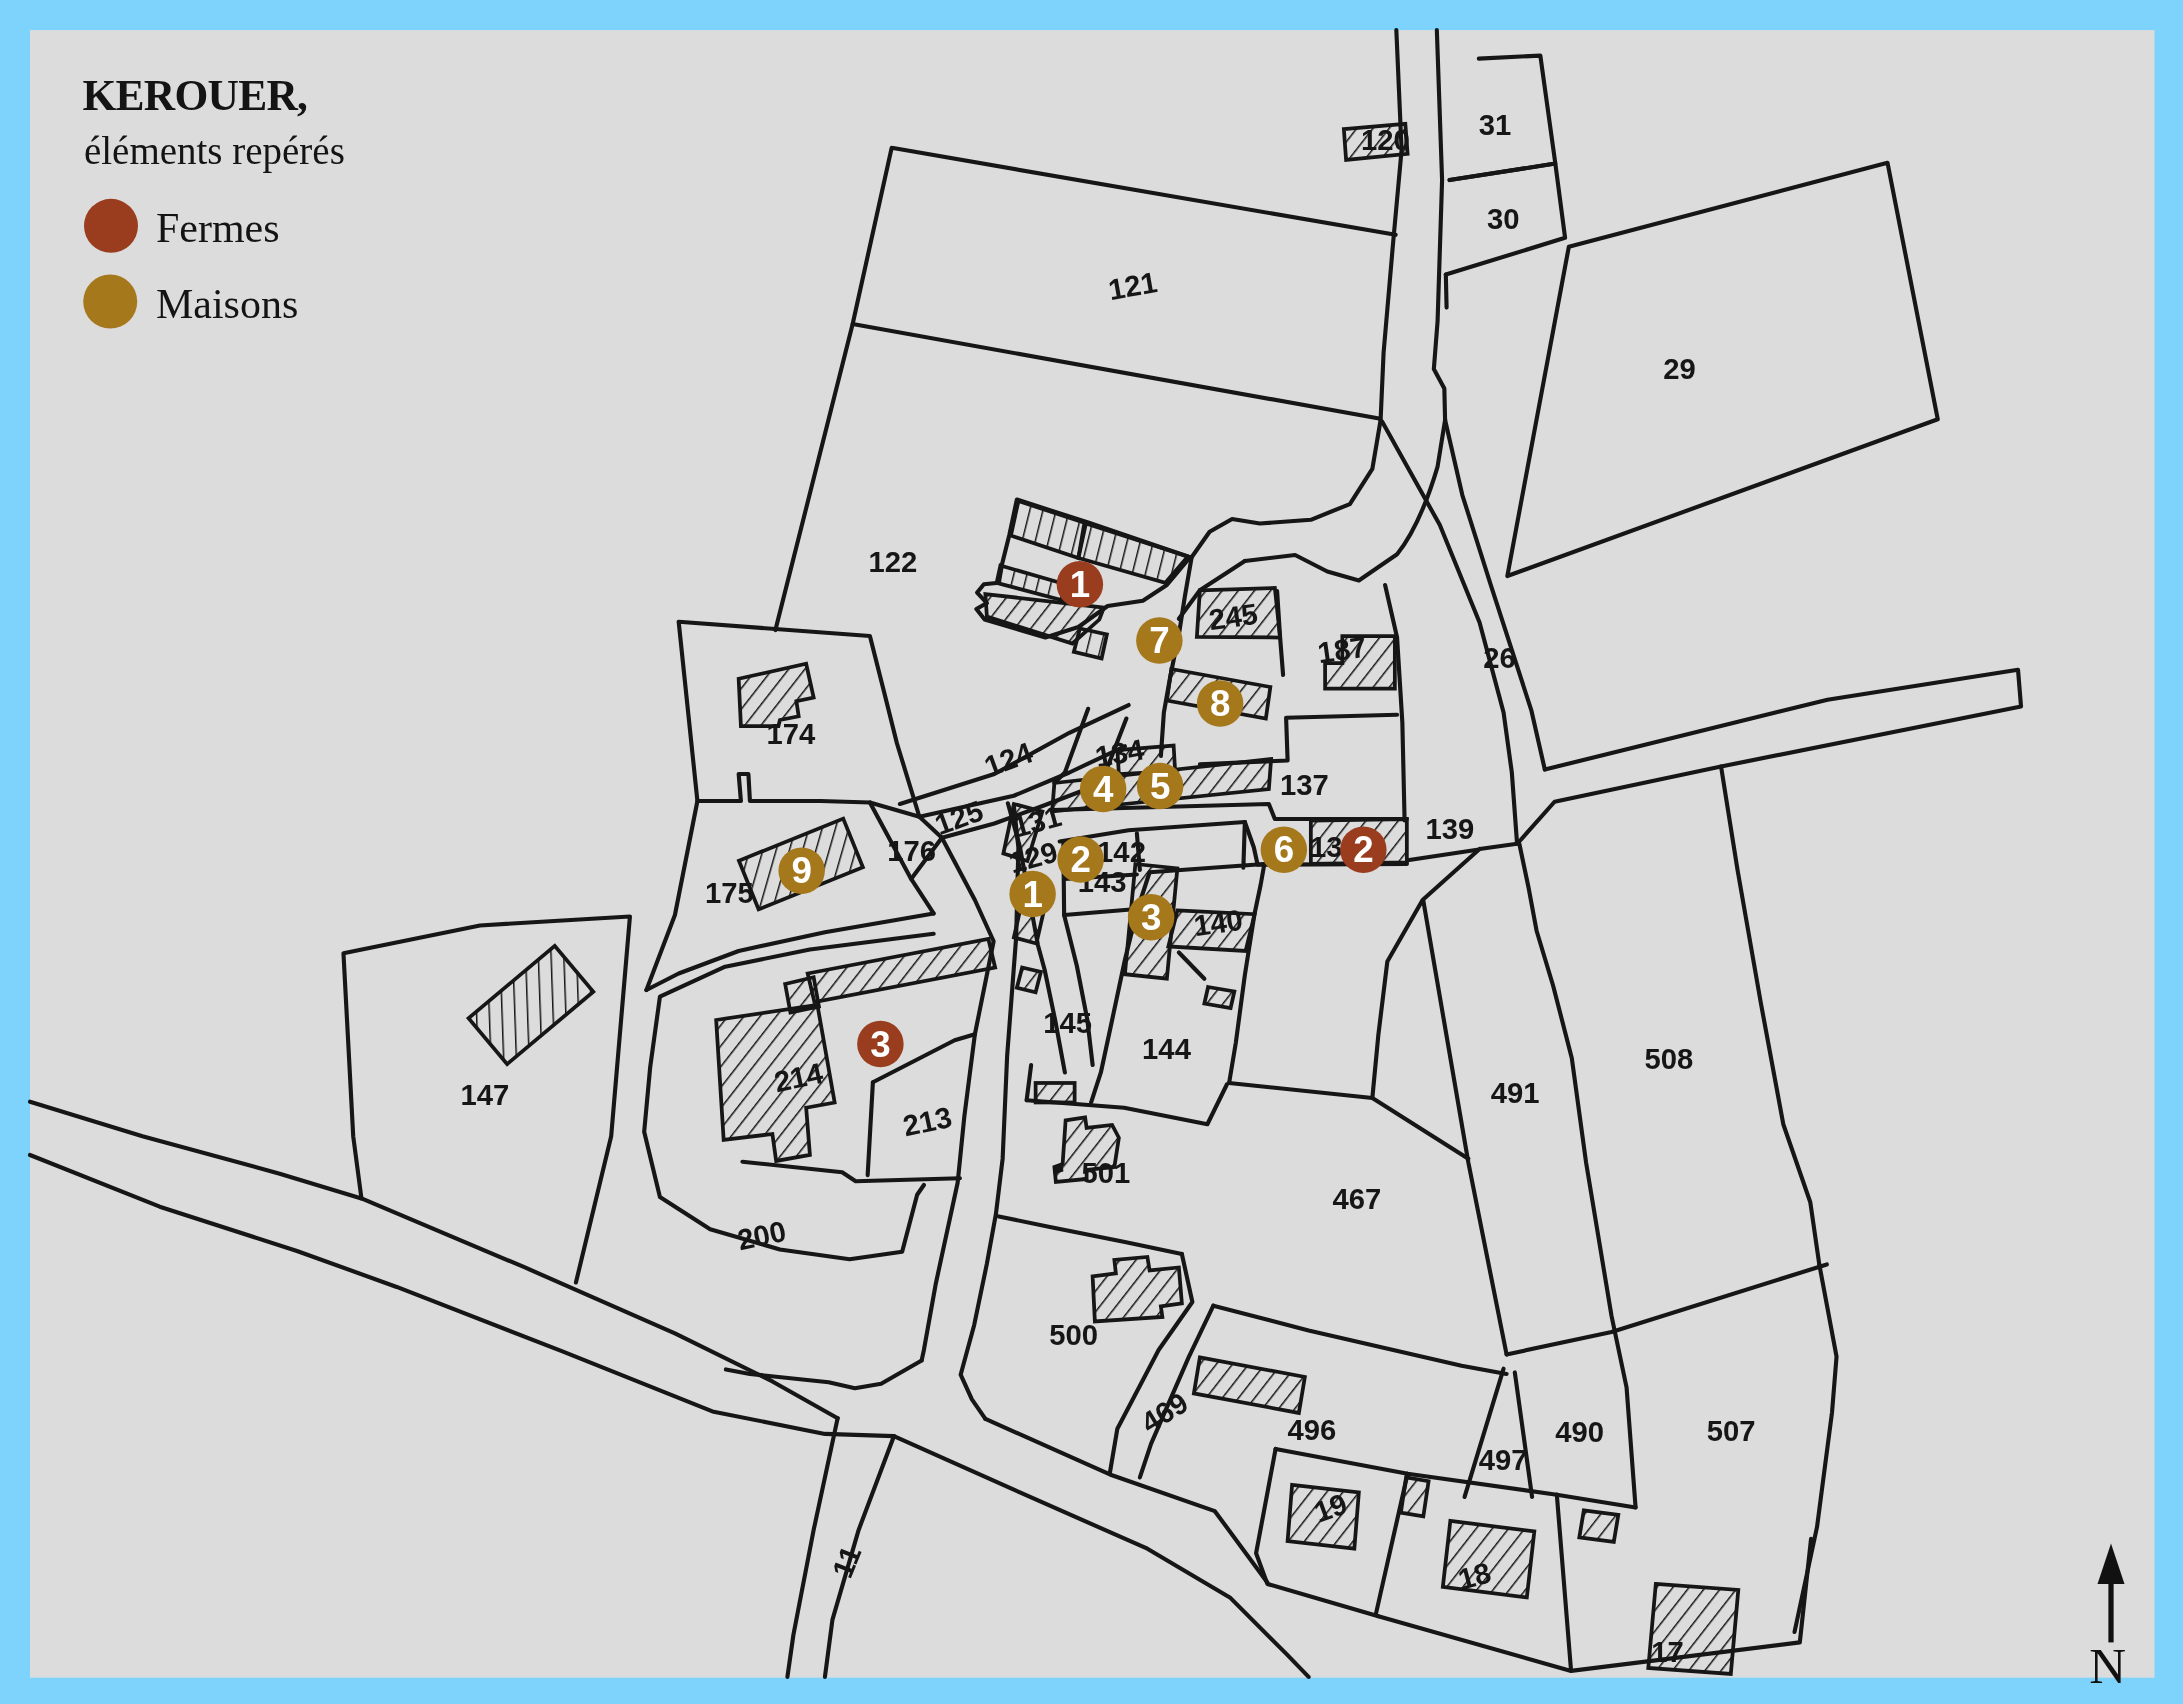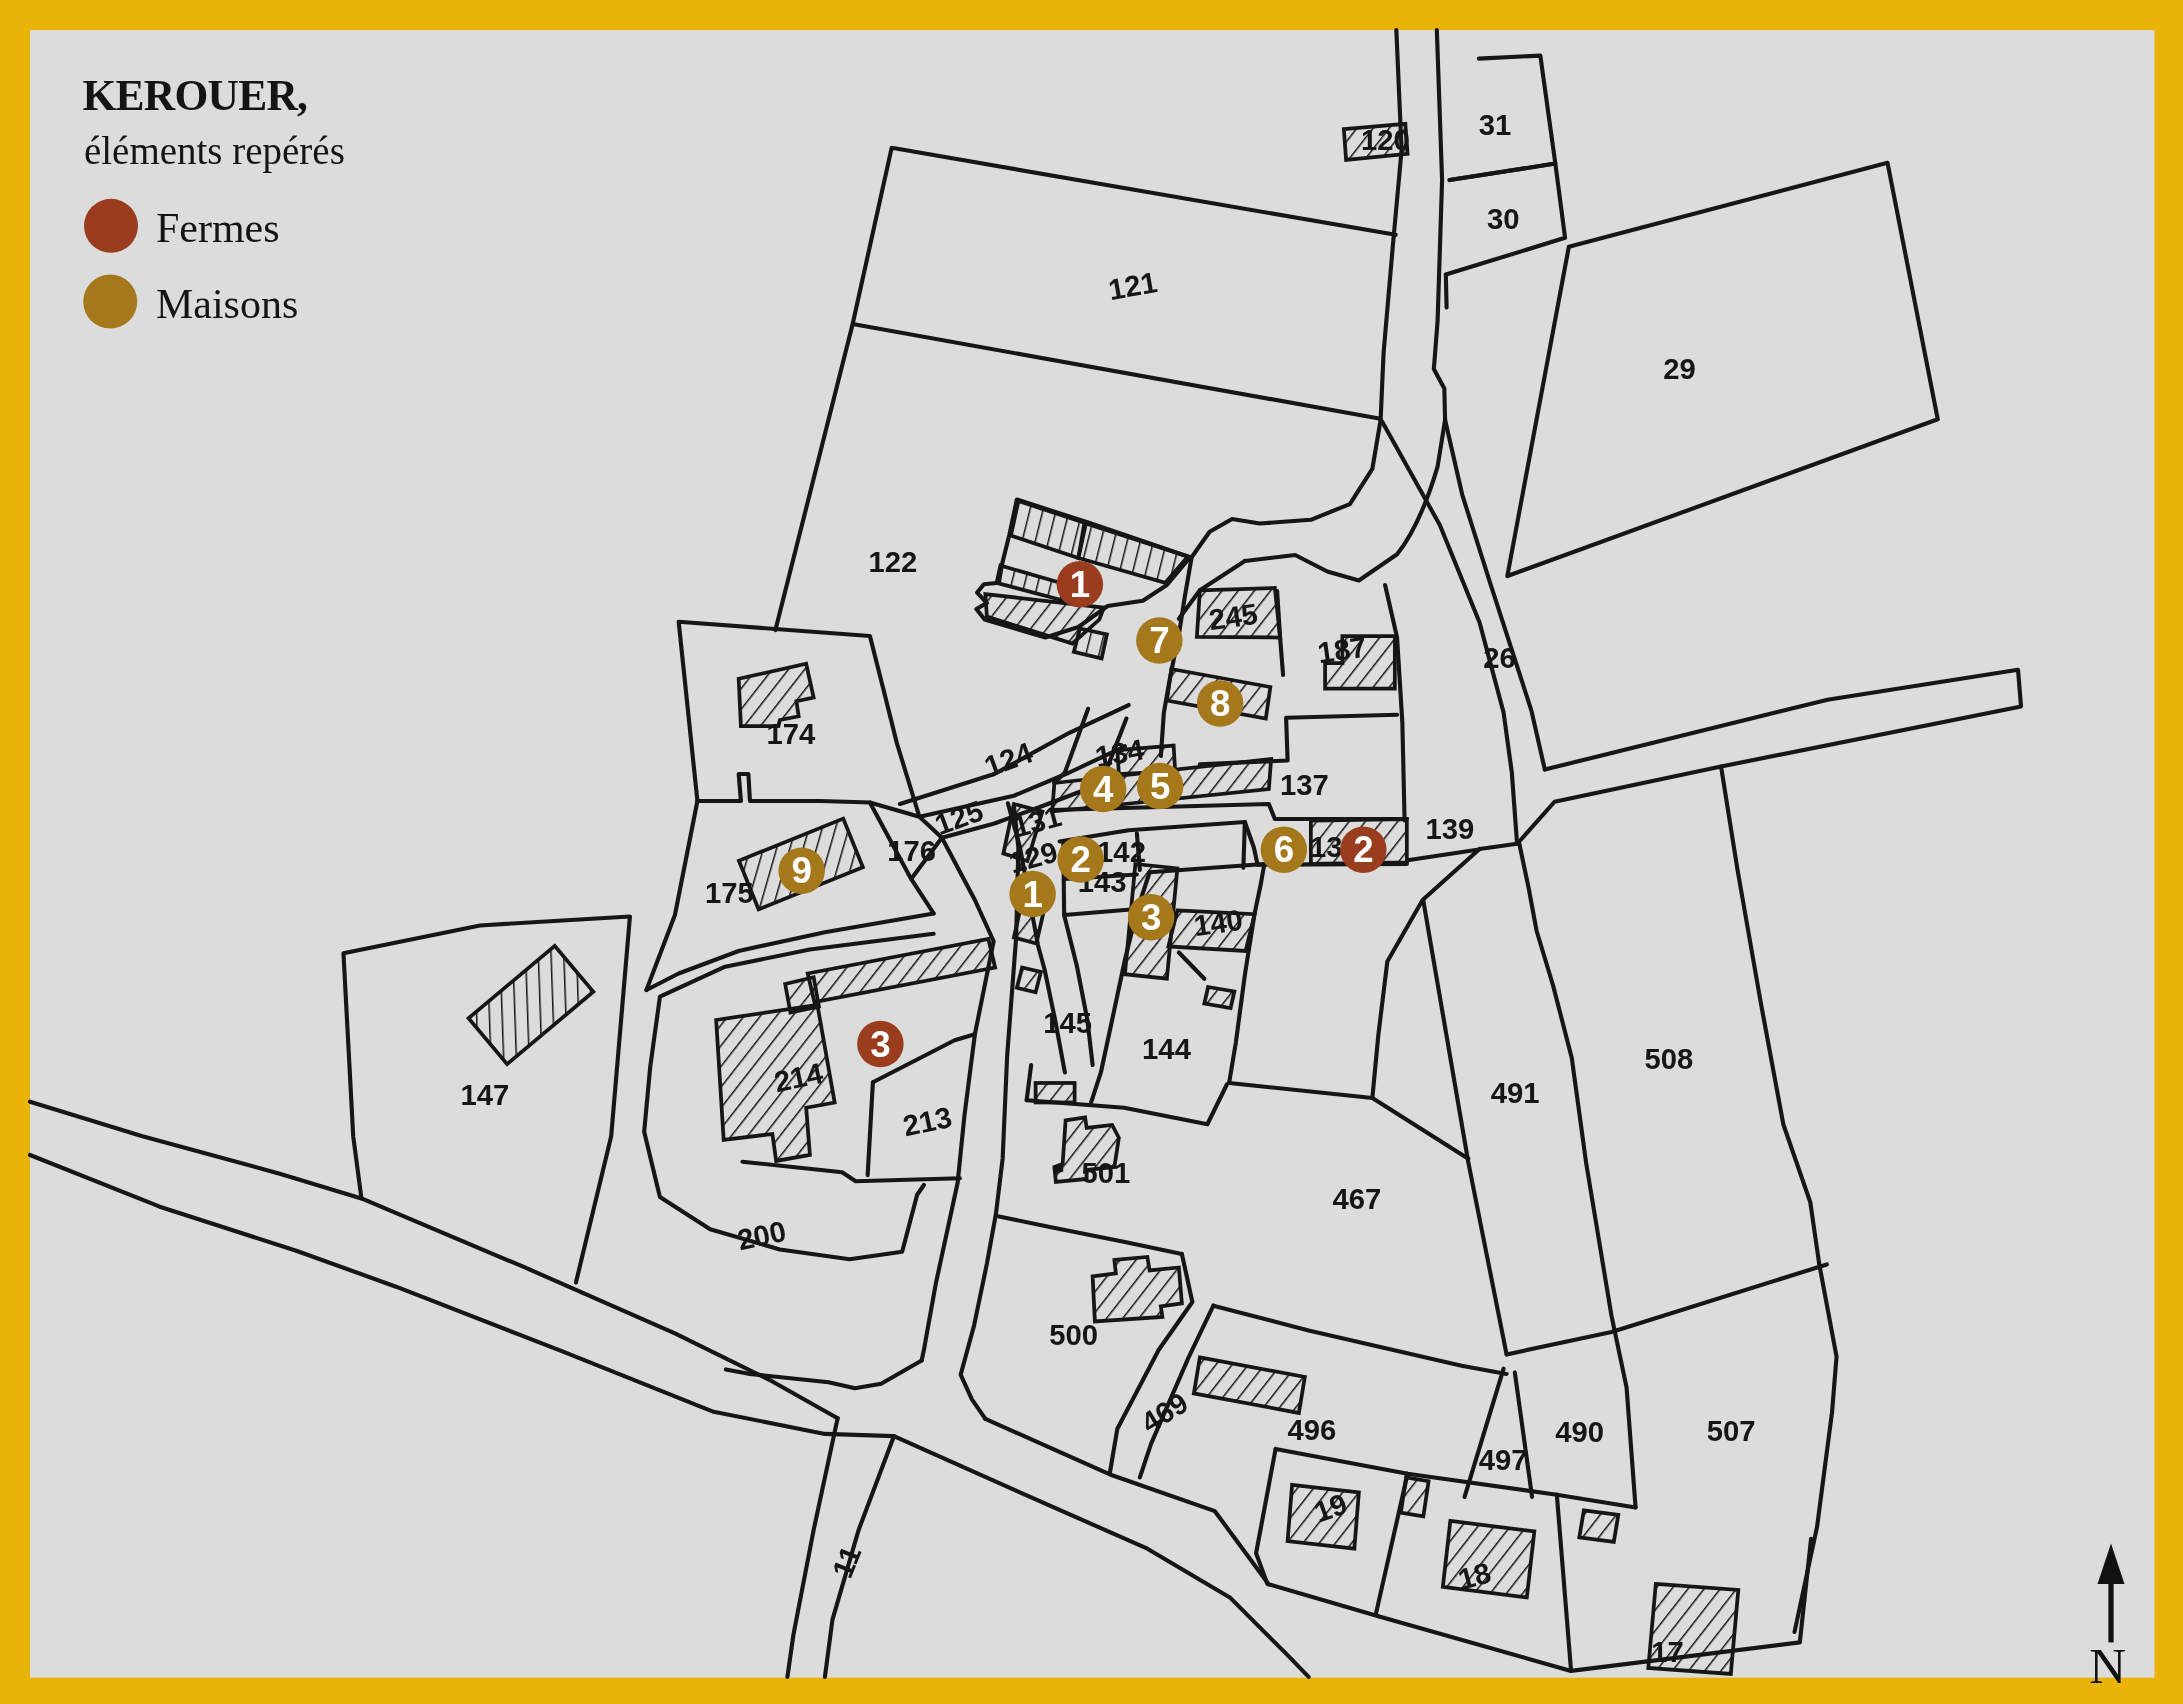--- a/index.html
+++ b/index.html
@@ -1,16 +1,16 @@
 <!DOCTYPE html>
 <html style="font-size:12px"><head>
 <meta charset="utf-8">
 <style>
 html,body{margin:0;padding:0;background:#ffffff;}
-#wrap{width:2183px;height:1704px;position:relative;background:#eab308;}
+#wrap{width:2183px;height:1704px;position:relative;background:#7dd3fc;}
 svg{display:block;}
 text{font-family:"Liberation Sans",sans-serif;}
 .ser{font-family:"Liberation Serif",serif;}
 .num{font-family:"Liberation Sans",sans-serif;font-weight:bold;fill:#161616;font-size:39px;}
 .cnum{font-family:"Liberation Sans",sans-serif;font-weight:bold;fill:#ffffff;font-size:49px;}
 </style>
 </head>
 <body>
 <div id="wrap">
 <svg width="2183" height="1704" viewBox="0 0 2911 2272">

